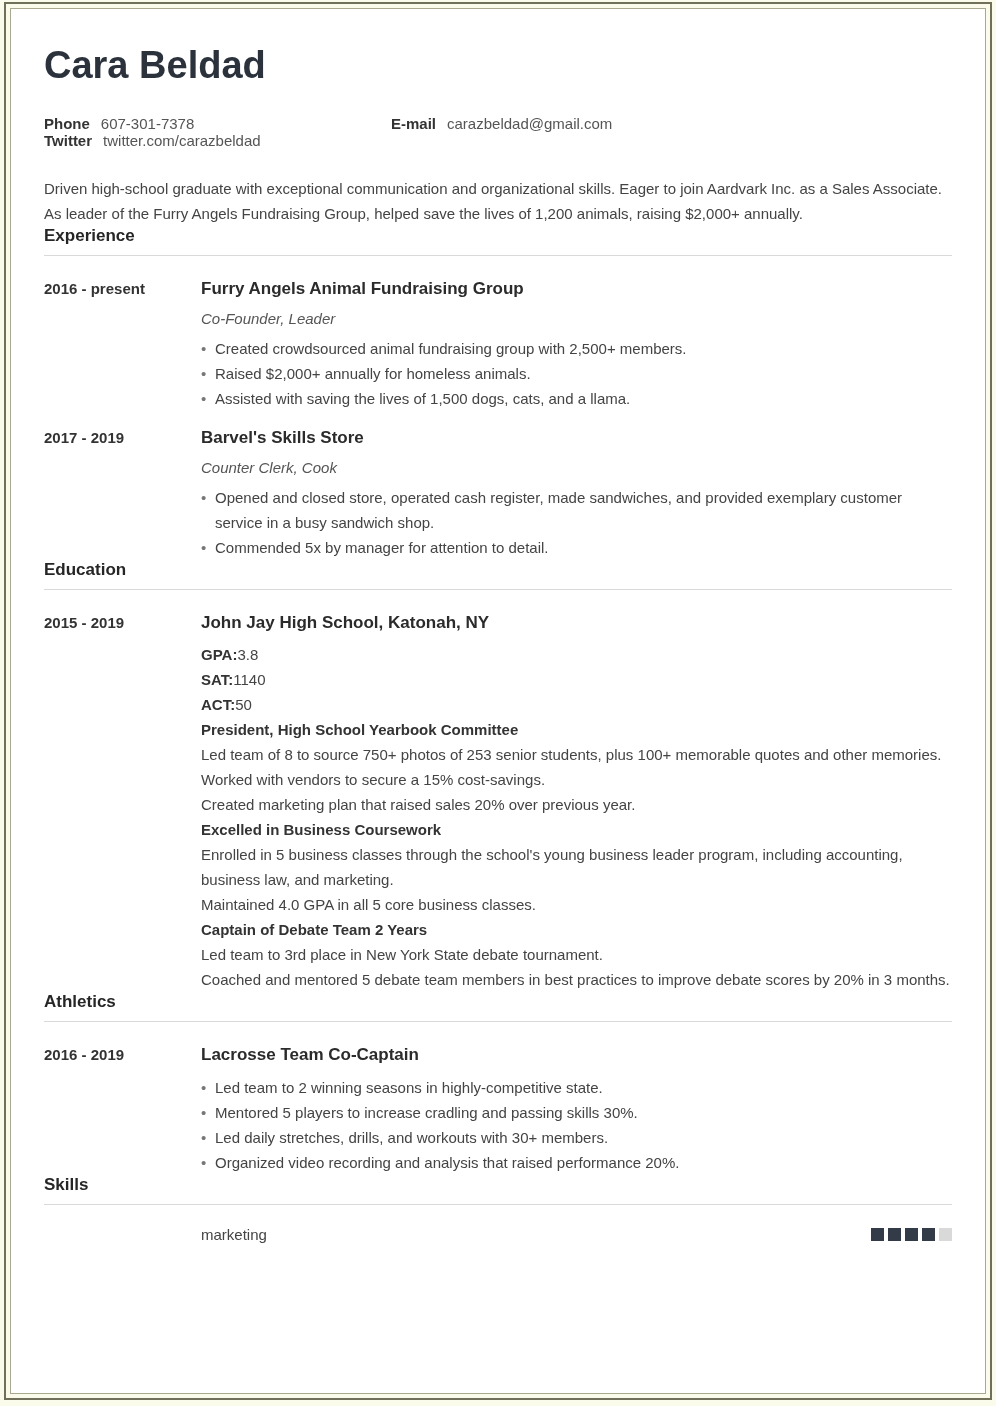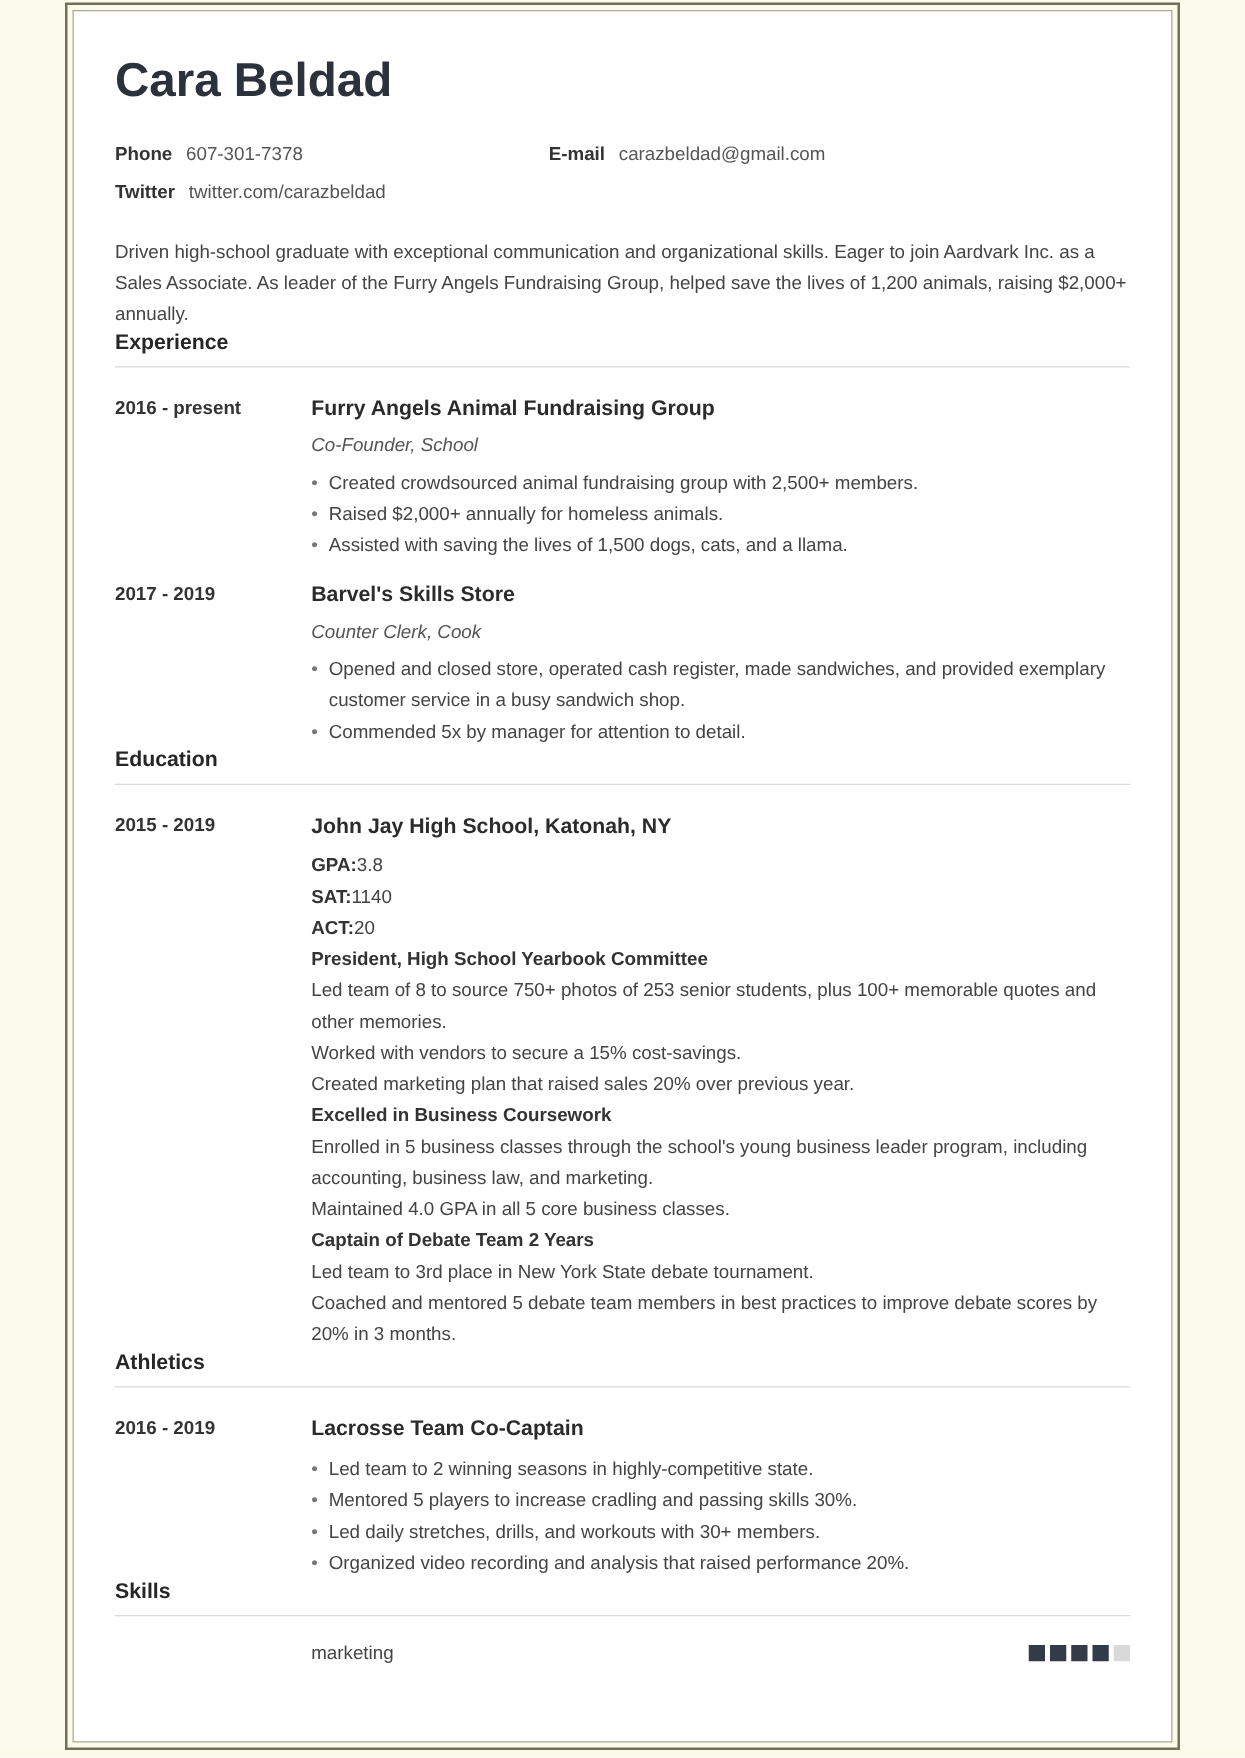--- a/index.html
+++ b/index.html
@@ -2,21 +2,21 @@
 <html><head>
 <meta charset="utf-8">
 <style>
   html, body {
     margin: 0;
     padding: 0;
     background: #fbfbec;
     font-family: "Liberation Sans", sans-serif;
   }
   .frame-outer {
-    width: 892px;
+    width: 988px;
     height: 1398px;
     margin: 2px auto;
     border: 2px solid #70705a;
     background: #fbfbec;
     padding: 4px;
     box-sizing: border-box;
   }
   .frame-inner {
     width: 100%;
     height: 100%;
@@ -31,21 +31,20 @@
     font-weight: bold;
     color: #2b323c;
     letter-spacing: 0px;
     line-height: 44px;
     margin-top: 4px;
   }
   .contact-grid {
     margin-top: 28px;
     display: grid;
     grid-template-columns: 347px 1fr;
-    row-gap: 13px;
     font-size: 15px;
   }
   .contact-item .lbl {
     font-weight: bold;
     color: #333333;
     margin-right: 11px;
   }
   .contact-item .val { color: #555555; }
   .summary {
     margin-top: 27px;
@@ -157,21 +156,21 @@
     </div>
 
     <div class="summary">Driven high-school graduate with exceptional communication and organizational skills. Eager to join Aardvark Inc. as a Sales Associate. As leader of the Furry Angels Fundraising Group, helped save the lives of 1,200 animals, raising $2,000+ annually.</div>
 
     <div class="section-heading">Experience</div>
 
     <div class="entry">
       <div class="entry-date">2016 - present</div>
       <div class="entry-body">
         <div class="entry-title">Furry Angels Animal Fundraising Group</div>
-        <div class="entry-subtitle">Co-Founder, School</div>
+        <div class="entry-subtitle">Co-Founder, Leader</div>
         <div class="bullets">
           <div class="bullet">
               <span class="dot"></span>
               <span>Created crowdsourced animal fundraising group with 2,500+ members.</span>
             </div>
           <div class="bullet">
               <span class="dot"></span>
               <span>Raised $2,000+ annually for homeless animals.</span>
             </div>
           <div class="bullet">
@@ -202,21 +201,21 @@
 
     <div class="section-heading">Education</div>
 
     <div class="entry">
       <div class="entry-date">2015 - 2019</div>
       <div class="entry-body">
         <div class="entry-title">John Jay High School, Katonah, NY</div>
         <div class="edu-lines">
           <div class="edu-line"><span class="stat-lbl">GPA:</span><span>3.8</span></div>
           <div class="edu-line"><span class="stat-lbl">SAT:</span><span>1140</span></div>
-          <div class="edu-line"><span class="stat-lbl">ACT:</span><span>20</span></div>
+          <div class="edu-line"><span class="stat-lbl">ACT:</span><span>50</span></div>
           <div class="edu-line bold">President, High School Yearbook Committee</div>
           <div class="edu-line">Led team of 8 to source 750+ photos of 253 senior students, plus 100+ memorable quotes and other memories.</div>
           <div class="edu-line">Worked with vendors to secure a 15% cost-savings.</div>
           <div class="edu-line">Created marketing plan that raised sales 20% over previous year.</div>
           <div class="edu-line bold">Excelled in Business Coursework</div>
           <div class="edu-line">Enrolled in 5 business classes through the school's young business leader program, including accounting, business law, and marketing.</div>
           <div class="edu-line">Maintained 4.0 GPA in all 5 core business classes.</div>
           <div class="edu-line bold">Captain of Debate Team 2 Years</div>
           <div class="edu-line">Led team to 3rd place in New York State debate tournament.</div>
           <div class="edu-line">Coached and mentored 5 debate team members in best practices to improve debate scores by 20% in 3 months.</div>

